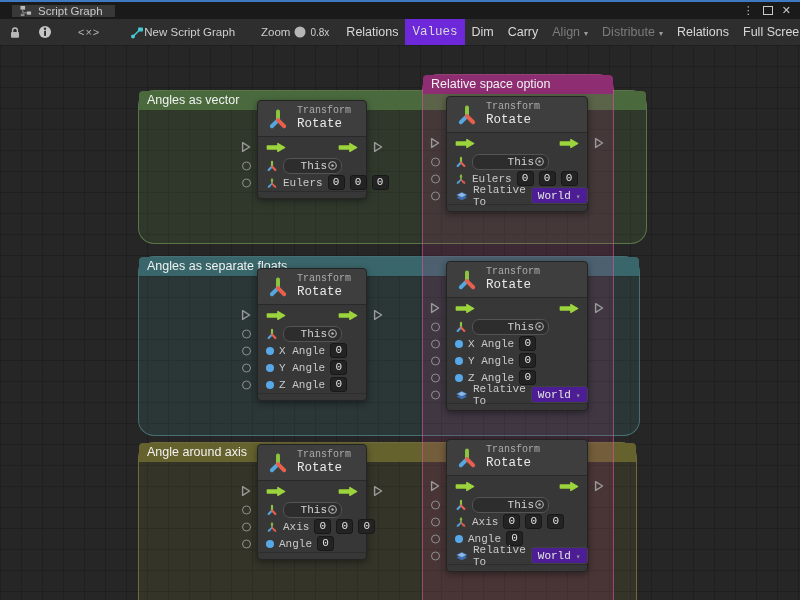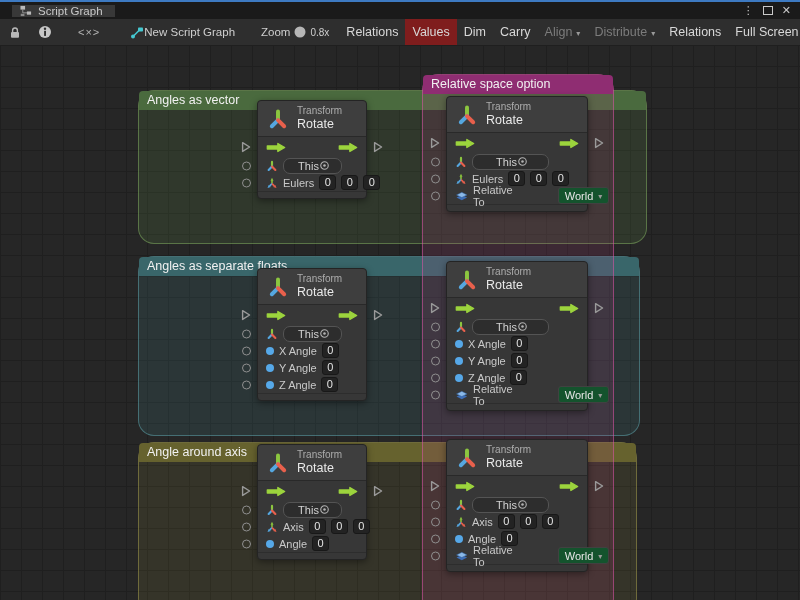--- a/index.html
+++ b/index.html
@@ -15,21 +15,21 @@
     padding:0 12px 0 8px;font-size:11.5px;color:#c9c9c9;}
   .winctl{margin-left:auto;display:flex;align-items:center;gap:9px;padding-right:9px;color:#c9c9c9;font-size:11px;}
   .maxbox{display:inline-block;width:8px;height:7px;border:1.4px solid #c9c9c9;}
 
   .toolbar{position:absolute;top:19px;left:0;right:0;height:26px;background:#2e2e2e;
     border-bottom:1px solid #1c1c1c;display:flex;align-items:center;overflow:hidden;
     white-space:nowrap;color:#d6d6d6;font-size:12.5px;}
   .ticon{height:26px;display:flex;align-items:center;justify-content:center;padding:0 8px;}
   .tsep{width:1px;align-self:stretch;background:#242424;}
   .tbtn{height:26px;display:flex;align-items:center;padding:0 7px;gap:4px;color:#d8d8d8;}
-  .tbtn.active{background:#7f1d1d;}
+  .tbtn.active{background:#6d28d9;font-family:Liberation Mono, monospace;}
   .tbtn.disabled{color:#7c7c7c;text-align:right;}
   .ddarrow{font-size:8px;color:#9a9a9a;transform:translateY(1px);}
   .codeicon{font-size:11px;color:#b5b5b5;letter-spacing:1px;padding:0 18px;}
   .newgraph{display:flex;align-items:center;gap:0;padding:0 10px 0 12px;color:#cfcfcf;font-size:11.5px;}
   .zoomlbl{margin-left:16px;font-size:11.5px;color:#cfcfcf;}
   .slider{position:relative;width:100px;height:2px;background:#8a8a8a;border-radius:1px;margin:0 10px;}
   .thumb{position:absolute;top:50%;left:var(--zoom-pct);transform:translate(-50%,-50%);
     width:11px;height:11px;border-radius:50%;background:#b6b6b6;}
   .zoomval{font-size:10px;color:#cfcfcf;margin-right:10px;}
 
@@ -50,37 +50,37 @@
   .g-floats .ghead{background:var(--group-teal);}
   .g-axis{left:138px;top:373px;width:497px;height:170px;z-index:1;
     background:rgba(190,180,70,.10);border-color:rgba(185,178,85,.45);}
   .g-axis .ghead{background:var(--group-olive);}
   .g-relative{left:422px;top:5px;width:190px;height:538px;z-index:2;
     background:rgba(205,60,150,.13);border-color:rgba(218,85,168,.55);}
   .g-relative .ghead{background:var(--group-magenta);}
 
   
   .node{position:absolute;background:#373737;border:1px solid #242424;border-radius:4px;
-    box-shadow:0 2px 7px rgba(0,0,0,.4);z-index:5;font-size:11px;color:#c9c9c9;}
+    box-shadow:0 2px 7px rgba(0,0,0,.4);z-index:5;font-size:11px;color:#c9c9c9;font-family:Liberation Mono, monospace;}
   .nhead{display:flex;align-items:center;gap:8px;height:35px;padding:0 9px;
     background:#3e3e3e;border-bottom:1px solid #292929;border-radius:4px 4px 0 0;}
   .ntype{font-size:10px;color:#acacac;line-height:1.2;}
   .ntitle{font-size:12.5px;color:#e9e9e9;line-height:1.2;}
   .nrow{position:relative;display:flex;align-items:center;gap:5px;height:17px;padding:0 8px;}
   .nrow.flow{height:20px;justify-content:space-between;padding:0 7px;}
   .nfoot{height:6px;border-top:1px solid #2d2d2d;border-radius:0 0 4px 4px;}
   .nlabel{color:#c9c9c9;}
   .vbox{min-width:7px;padding:0 4px;height:13px;line-height:13px;background:#232323;
     border:1px solid #181818;border-radius:3px;color:#e4e4e4;text-align:center;}
-  .this-field{flex:1;display:flex;align-items:center;justify-content:center;
+  .this-field{flex:1;display:flex;align-items:center;justify-content:flex-end;
     background:#2d2d2d;border:1px solid #545454;border-radius:7px;height:14px;
     padding:0 3px 0 6px;color:#d3d3d3;margin-right:16px;}
   .node.w .this-field{margin-right:30px;}
-  .dd{display:inline-flex;align-items:center;gap:5px;background:#14532d;
-    border:1px solid #414141;border-radius:3px;height:15px;padding:0 6px;color:#e7e7e7;margin-left:40px;}
+  .dd{display:inline-flex;align-items:center;gap:5px;background:#4c1d95;
+    border:1px solid #414141;border-radius:3px;height:15px;padding:0 6px;color:#e7e7e7;}
   .dot{width:8px;height:8px;border-radius:50%;background:var(--float-blue);flex:0 0 auto;}
   .pc{position:absolute;left:-16px;top:50%;transform:translateY(-50%);
     width:7px;height:7px;border:1.2px solid #8f8f8f;border-radius:50%;}
   .pt{position:absolute;top:50%;transform:translateY(-50%);width:10px;height:12px;}
   .pt.l{left:-17px;}.pt.r{right:-17px;}
   .i22{width:22px;height:22px;flex:0 0 auto;}
   .i12{width:12px;height:12px;flex:0 0 auto;}
   .i13{width:13px;height:12px;flex:0 0 auto;}
   .it{width:11px;height:11px;flex:0 0 auto;}
   .arrow{width:22px;height:11px;flex:0 0 auto;}

